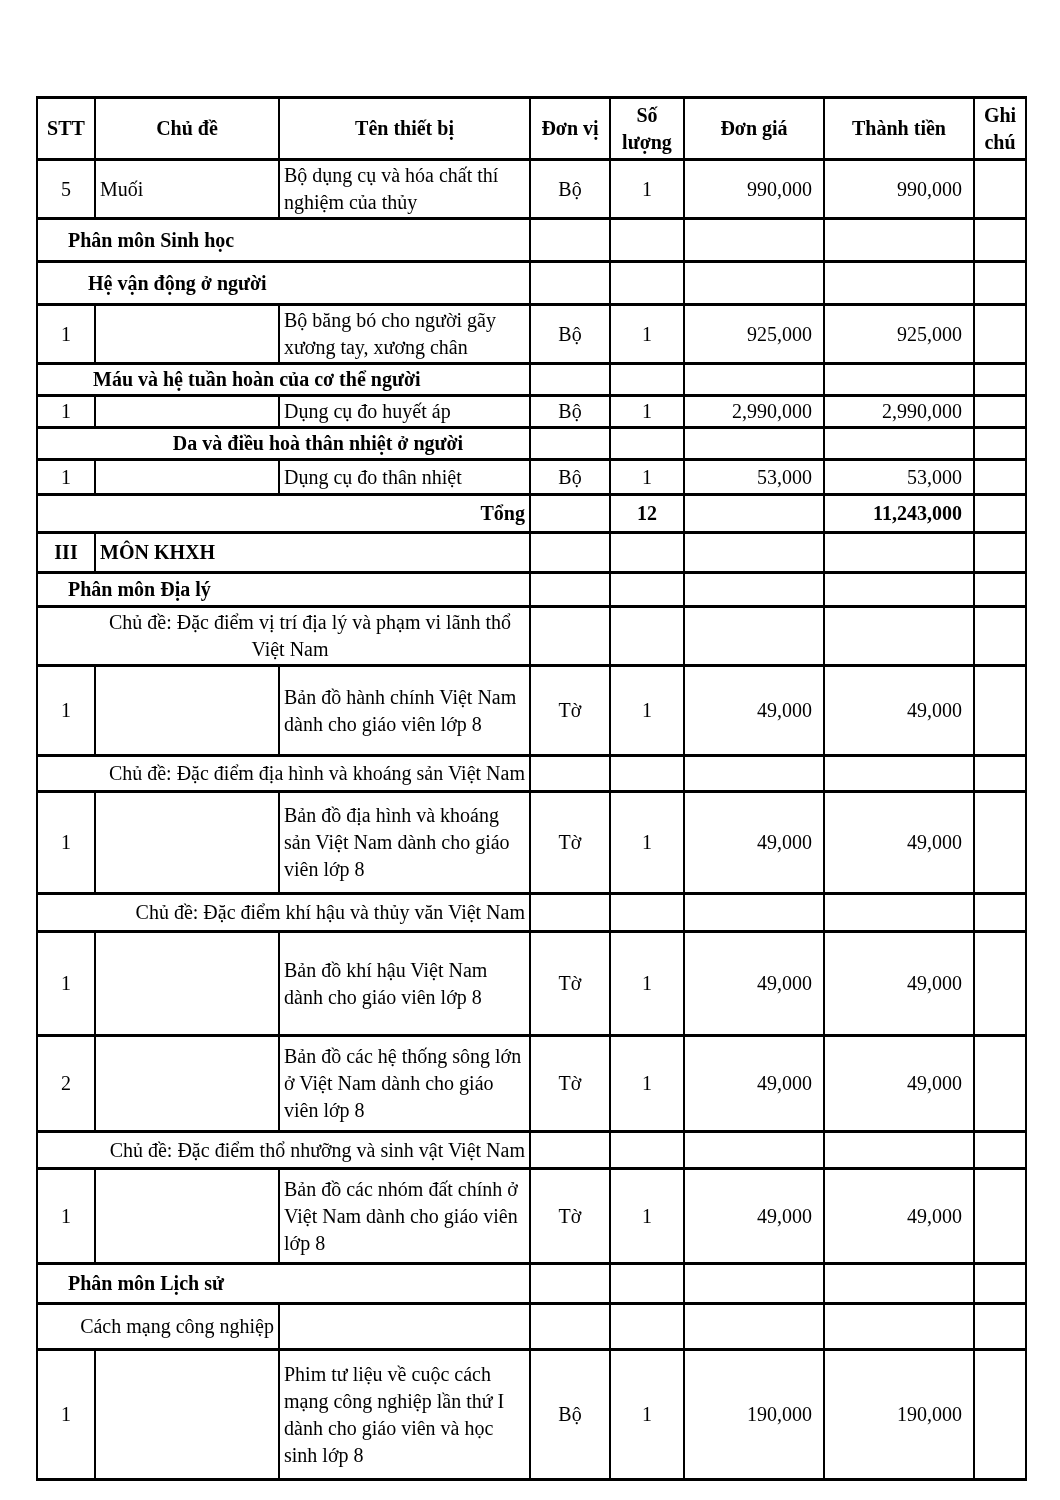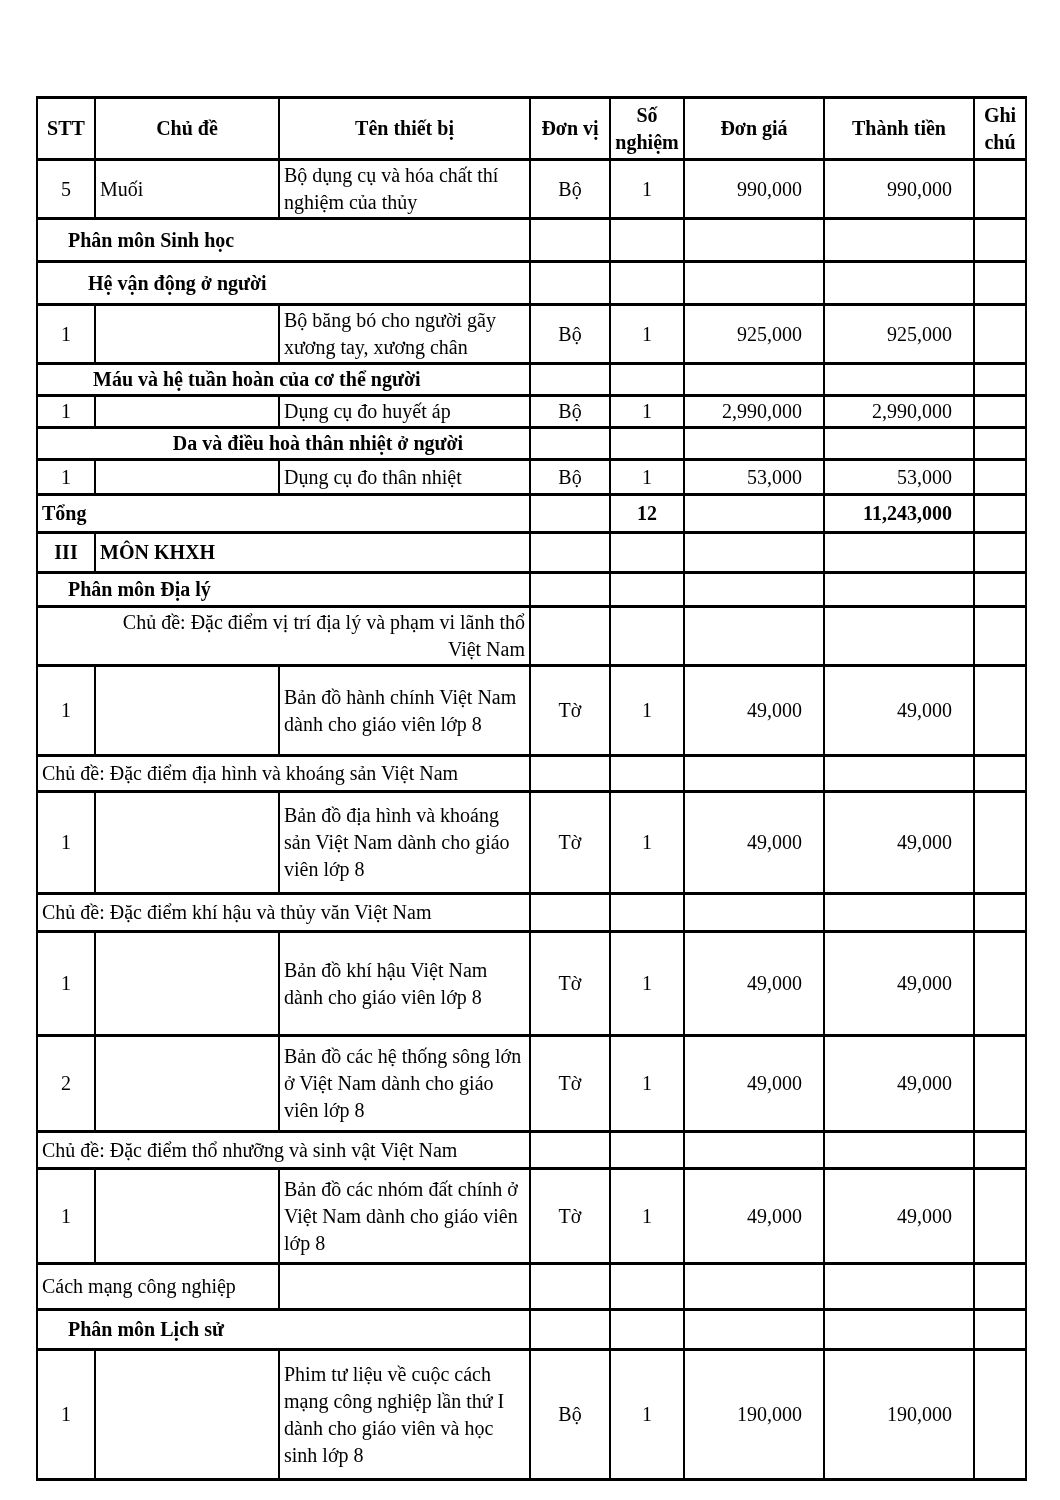--- a/index.html
+++ b/index.html
@@ -26,29 +26,29 @@
     line-height: 27px;
     vertical-align: middle;
     word-wrap: break-word;
   }
   th {
     font-weight: bold;
     text-align: center;
     padding: 1px 2px;
   }
   .c-stt, .c-donvi, .c-soluong { text-align: center; }
-  .c-dongia, .c-thanhtien { text-align: right; padding-right: 21px; }
+  .c-dongia, .c-thanhtien { text-align: right; padding-right: 11px; }
   .c-ten { text-align: left; }
   .bold { font-weight: bold; }
-  .ctr { text-align: left; }
+  .ctr { text-align: right; }
   .ind30 { padding-left: 30px; }
   .ind50 { padding-left: 50px; margin-left: 40px; }
   .ind55 { padding-left: 55px; }
   .ind73 { padding-left: 73px; text-align: center; }
-  .para { text-indent: 40px; text-align: right; padding-left: 17px; }
+  .para { text-indent: 40px; text-align: center; padding-left: 17px; }
   .tight { line-height: 22px; }
   .lh24 { line-height: 24px; }
 </style>
 </head>
 <body>
 
 <table class="doc-table">
   <colgroup>
     <col style="width:58px">
       <col style="width:184px">
@@ -59,21 +59,21 @@
       <col style="width:150px">
       <col style="width:52px">
   </colgroup>
 
   <tbody>
       <tr style="height:62px">
     <th>STT</th>
     <th>Chủ đề</th>
     <th>Tên thiết bị</th>
     <th>Đơn vị</th>
-    <th>Số nghiệm</th>
+    <th>Số lượng</th>
     <th>Đơn giá</th>
     <th>Thành tiền</th>
     <th>Ghi chú</th>
   </tr>
 
   <tr style="height:54px">
     <td class="c-stt">5</td>
     <td>Muối</td>
     <td class="c-ten">Bộ dụng cụ và hóa chất thí nghiệm của thủy</td>
     <td class="c-donvi">Bộ</td>
@@ -264,39 +264,39 @@
     <td class="c-stt">1</td>
     <td></td>
     <td class="c-ten">Bản đồ các nhóm đất chính ở Việt Nam dành cho giáo viên lớp 8</td>
     <td class="c-donvi">Tờ</td>
     <td class="c-soluong">1</td>
     <td class="c-dongia">49,000</td>
     <td class="c-thanhtien">49,000</td>
     <td></td>
   </tr>
 
+  <tr class="tight" style="height:40px">
+    <td colspan="3" class="bold ind30">Phân môn Lịch sử</td>
+    <td></td>
+    <td></td>
+    <td></td>
+    <td></td>
+    <td></td>
+  </tr>
+
   <tr class="tight" style="height:46px">
     <td colspan="2" class="ctr">Cách mạng công nghiệp</td>
     <td></td>
     <td></td>
     <td></td>
     <td></td>
     <td></td>
     <td></td>
   </tr>
 
-  <tr class="tight" style="height:40px">
-    <td colspan="3" class="bold ind30">Phân môn Lịch sử</td>
-    <td></td>
-    <td></td>
-    <td></td>
-    <td></td>
-    <td></td>
-  </tr>
-
   <tr style="height:130px">
     <td class="c-stt">1</td>
     <td></td>
     <td class="c-ten">Phim tư liệu về cuộc cách mạng công nghiệp lần thứ I dành cho giáo viên và học sinh lớp 8</td>
     <td class="c-donvi">Bộ</td>
     <td class="c-soluong">1</td>
     <td class="c-dongia">190,000</td>
     <td class="c-thanhtien">190,000</td>
     <td></td>
   </tr>

